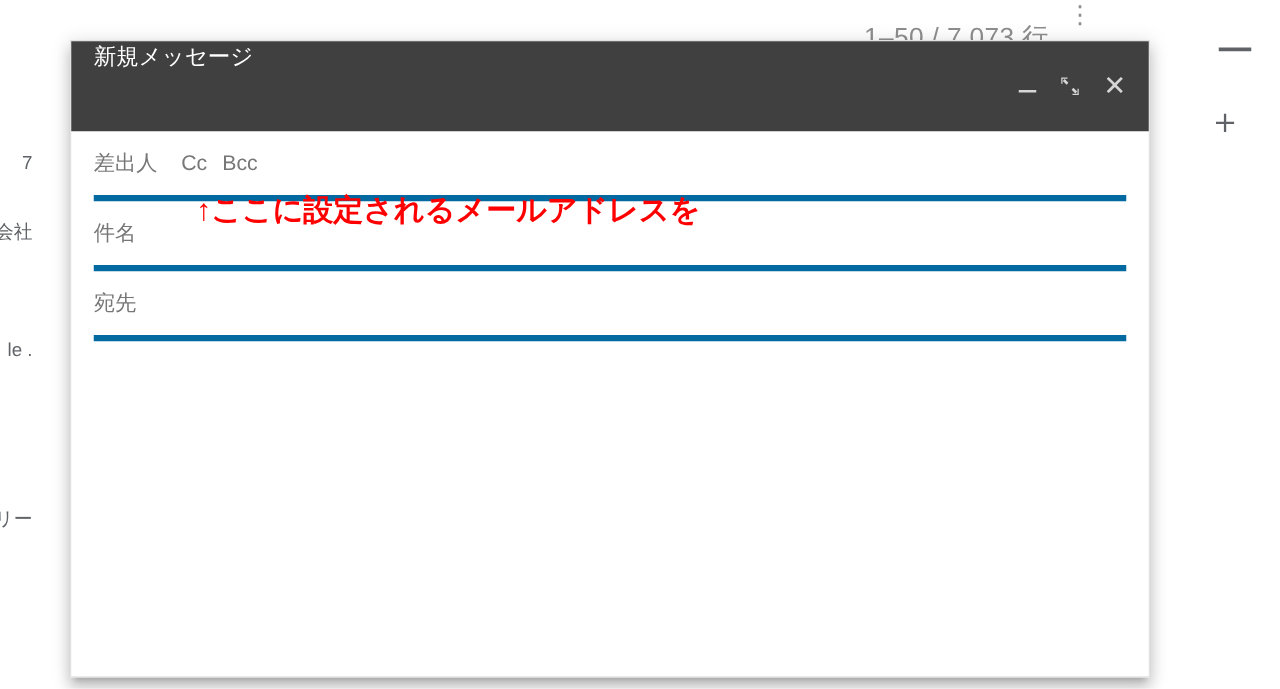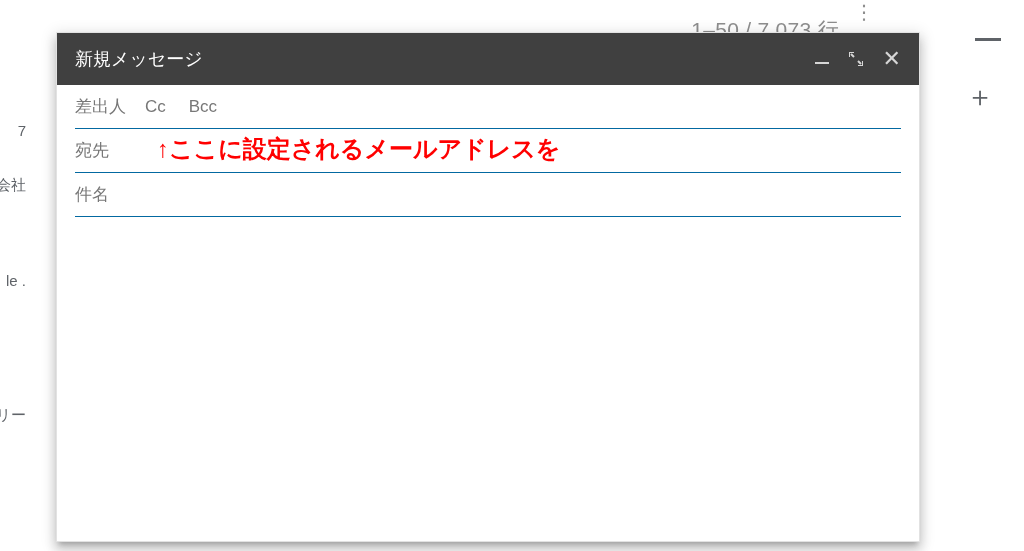--- a/index.html
+++ b/index.html
@@ -72,23 +72,22 @@
       height: 510px;
       background: #fff;
       border: 1px solid #e2e2e2;
       box-shadow: 0 8px 10px 1px rgba(0,0,0,0.14), 0 3px 14px 2px rgba(0,0,0,0.12), 0 5px 5px -3px rgba(0,0,0,0.2);
       display: flex;
       flex-direction: column;
     }
     .compose-header {
       background: #404040;
       color: #fff;
-      height: 52px;
-      display: flex;
-      align-items: center;
+      height: 72px;
+      display: flex;
       padding: 0 18px;
     }
     .compose-title {
       font-size: 18px;
       font-weight: 400;
       flex: 1;
     }
     .header-controls {
       display: flex;
       align-items: center;
@@ -109,22 +108,22 @@
     }
 
     .compose-body {
       flex: 1;
       padding: 0 18px;
       position: relative;
     }
     .field-row {
       display: flex;
       align-items: center;
-      height: 44px;
-      border-bottom: 1px solid #0369a1;
+      height: 56px;
+      border-bottom: 5px solid #0369a1;
       font-size: 17px;
       color: #777;
     }
     .field-label {
       width: 70px;
       color: #777;
       font-size: 17px;
     }
     .from-content {
       display: flex;
@@ -147,21 +146,21 @@
     .dd-caret {
       width: 0; height: 0;
       border-left: 5px solid transparent;
       border-right: 5px solid transparent;
       border-top: 5px solid #888;
       display: inline-block;
       margin-left: 2px;
     }
     .cc-bcc {
       display: flex;
-      gap: 23px;
+      gap: 12px;
       color: #777;
       font-size: 17px;
     }
 
     .annotation {
       position: absolute;
       top: 48px;
       left: 100px;
       color: #ff0000;
       font-size: 24px;
@@ -208,24 +207,24 @@
 
     <div class="field-row">
       <div class="field-label">差出人</div>
       <div class="cc-bcc">
         <span>Cc</span>
         <span>Bcc</span>
       </div>
     </div>
 
     <div class="field-row">
+      <div class="field-label">件名</div>
+    </div>
+
+    <div class="field-row">
       <div class="field-label">宛先</div>
-    </div>
-
-    <div class="field-row">
-      <div class="field-label">件名</div>
     </div>
 
     <div class="annotation">
       <div>↑ここに設定されるメールアドレスを</div>
     </div>
   </div>
 </div>
 
 </body></html>

